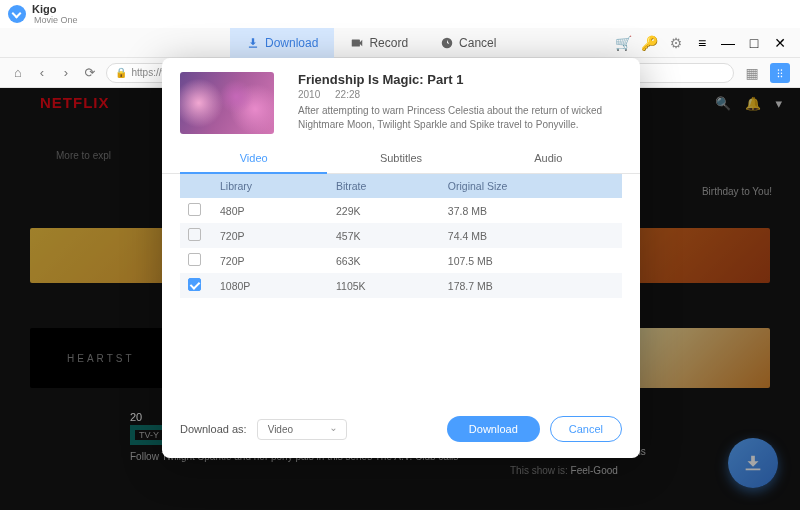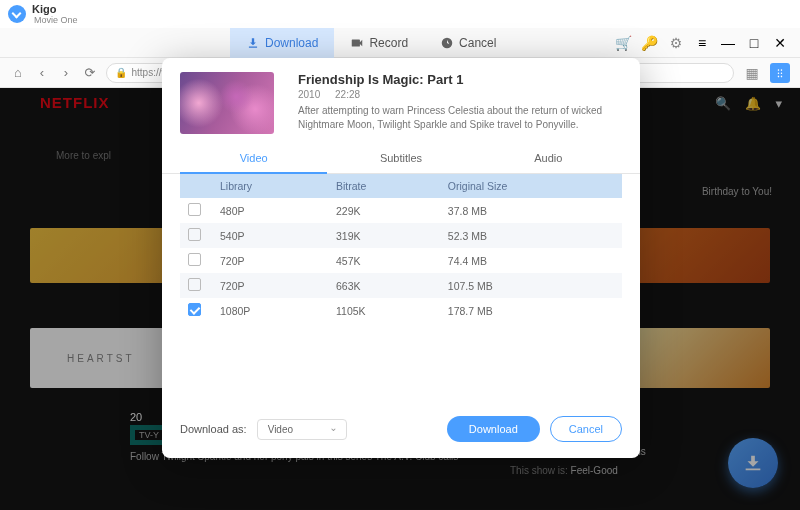--- a/index.html
+++ b/index.html
@@ -33,21 +33,21 @@
 .nf-bg { position:absolute; top:88px; left:0; right:0; bottom:0; background:#141414; }
 .nf-logo { position:absolute; left:40px; top:6px; color:#e50914; font-weight:900; font-size:15px; letter-spacing:1px; }
 .nf-icons { position:absolute; right:18px; top:8px; display:flex; gap:14px; color:#ddd; font-size:13px; }
 .nf-text { position:absolute; left:34px; top:62px; color:#777; font-size:10px;margin-left:22px; }
 .nf-right-txt { position:absolute; right:28px; top:98px; color:#aaa; font-size:10px; }
 .thumbs-row { position:absolute; top:140px; left:30px; right:30px; height:55px; display:flex; gap:8px; }
 .thumb { flex:1; background:#333; border-radius:2px; }
 .thumb.t1 { background:linear-gradient(135deg,#f4c542,#e8a837); }
 .thumb.t5 { background:linear-gradient(135deg,#d4691f,#b24515); }
 .thumbs-row2 { position:absolute; top:240px; left:30px; right:30px; height:60px; display:flex; gap:8px; }
-.hearts { flex:1; background:#ffffff; border-radius:2px; display:flex; align-items:center; justify-content:center; color:#888; font-size:10px; letter-spacing:3px; }
+.hearts { flex:1; background:#000000; border-radius:2px; display:flex; align-items:center; justify-content:center; color:#888; font-size:10px; letter-spacing:3px; }
 .ytxt { background:linear-gradient(135deg,#f5e6a8,#d88830); }
 .desc-area { position:absolute; left:130px; bottom:48px; right:300px; color:#bbb; font-size:10px; }
 .year-box { color:#fff; font-size:11px; margin-bottom:2px; }
 .rating-box { display:inline-block; border:5px solid #0f766e; padding:0 4px; font-size:9px; color:#bbb; margin-bottom:6px; }
 .genre-box { position:absolute; left:510px; bottom:30px; color:#888; font-size:10px; line-height:1.9; }
 .genre-box .gv { color:#ccc; }
 .fab { position:absolute; right:22px; bottom:22px; width:50px; height:50px; background:linear-gradient(135deg,#5ba8ff,#3a7ee0); border-radius:50%; display:flex; align-items:center; justify-content:center; cursor:pointer; box-shadow:0 4px 12px rgba(74,158,255,.5); }
 .fab svg { width:22px; height:22px; fill:#fff; }
 
 
@@ -209,26 +209,20 @@
         </thead>
       <tbody id="rows">
           <tr>
             <td><span class="chk"></span></td>
   <td>480P</td>
   <td>229K</td>
   <td>37.8 MB</td>
           </tr>
           <tr>
             <td><span class="chk"></span></td>
-  <td>540P</td>
-  <td>319K</td>
-  <td>52.3 MB</td>
-          </tr>
-          <tr>
-            <td><span class="chk"></span></td>
   <td>720P</td>
   <td>457K</td>
   <td>74.4 MB</td>
           </tr>
           <tr>
             <td><span class="chk"></span></td>
   <td>720P</td>
   <td>663K</td>
   <td>107.5 MB</td>
           </tr>

